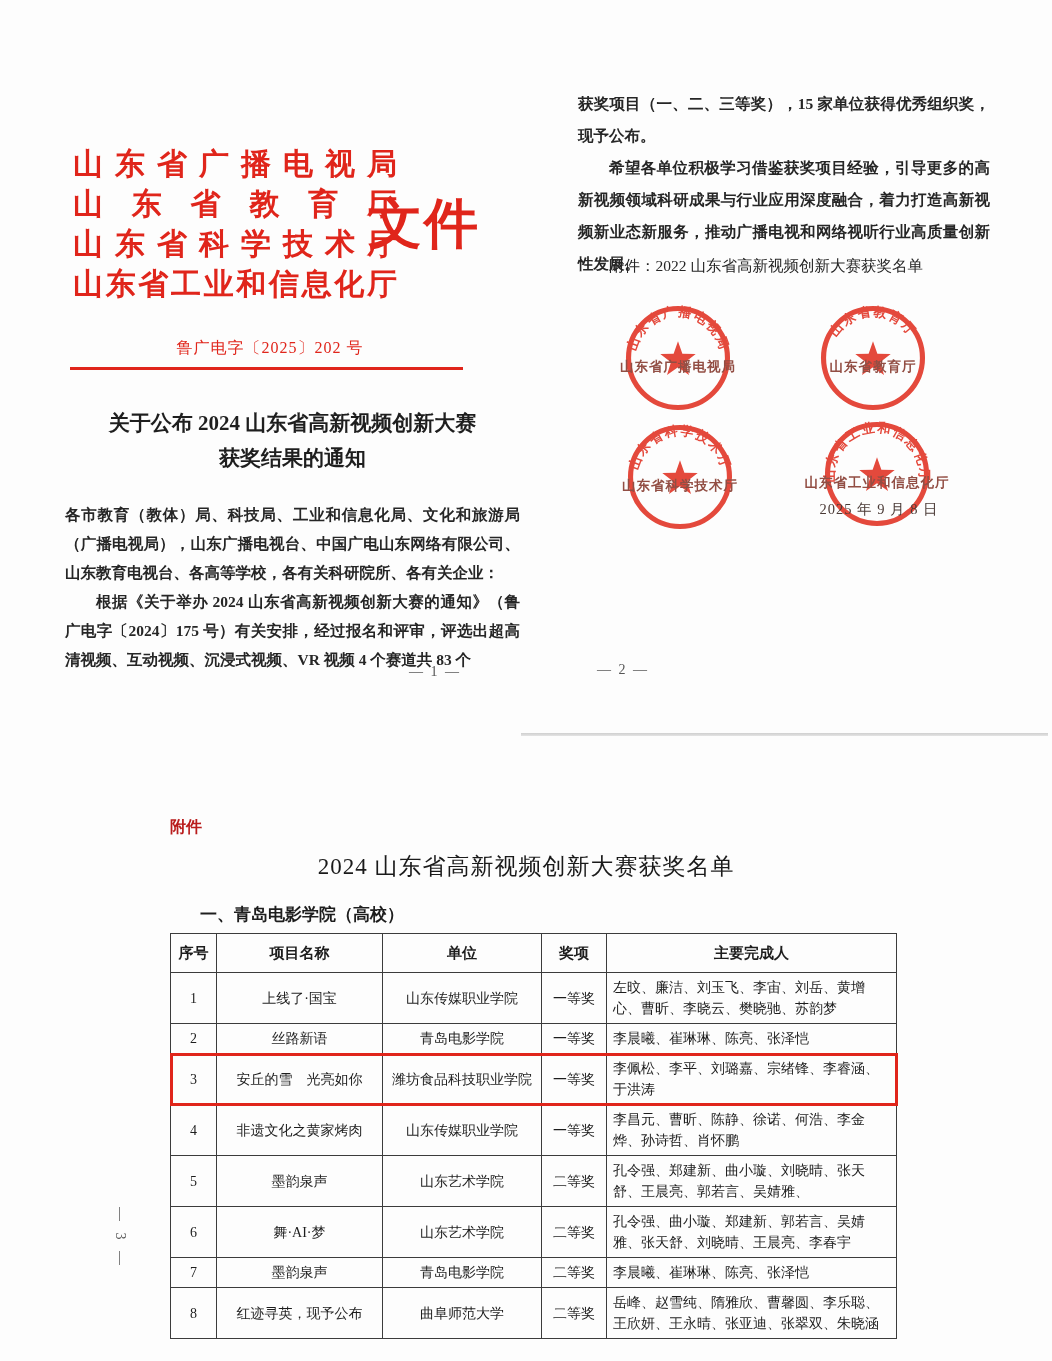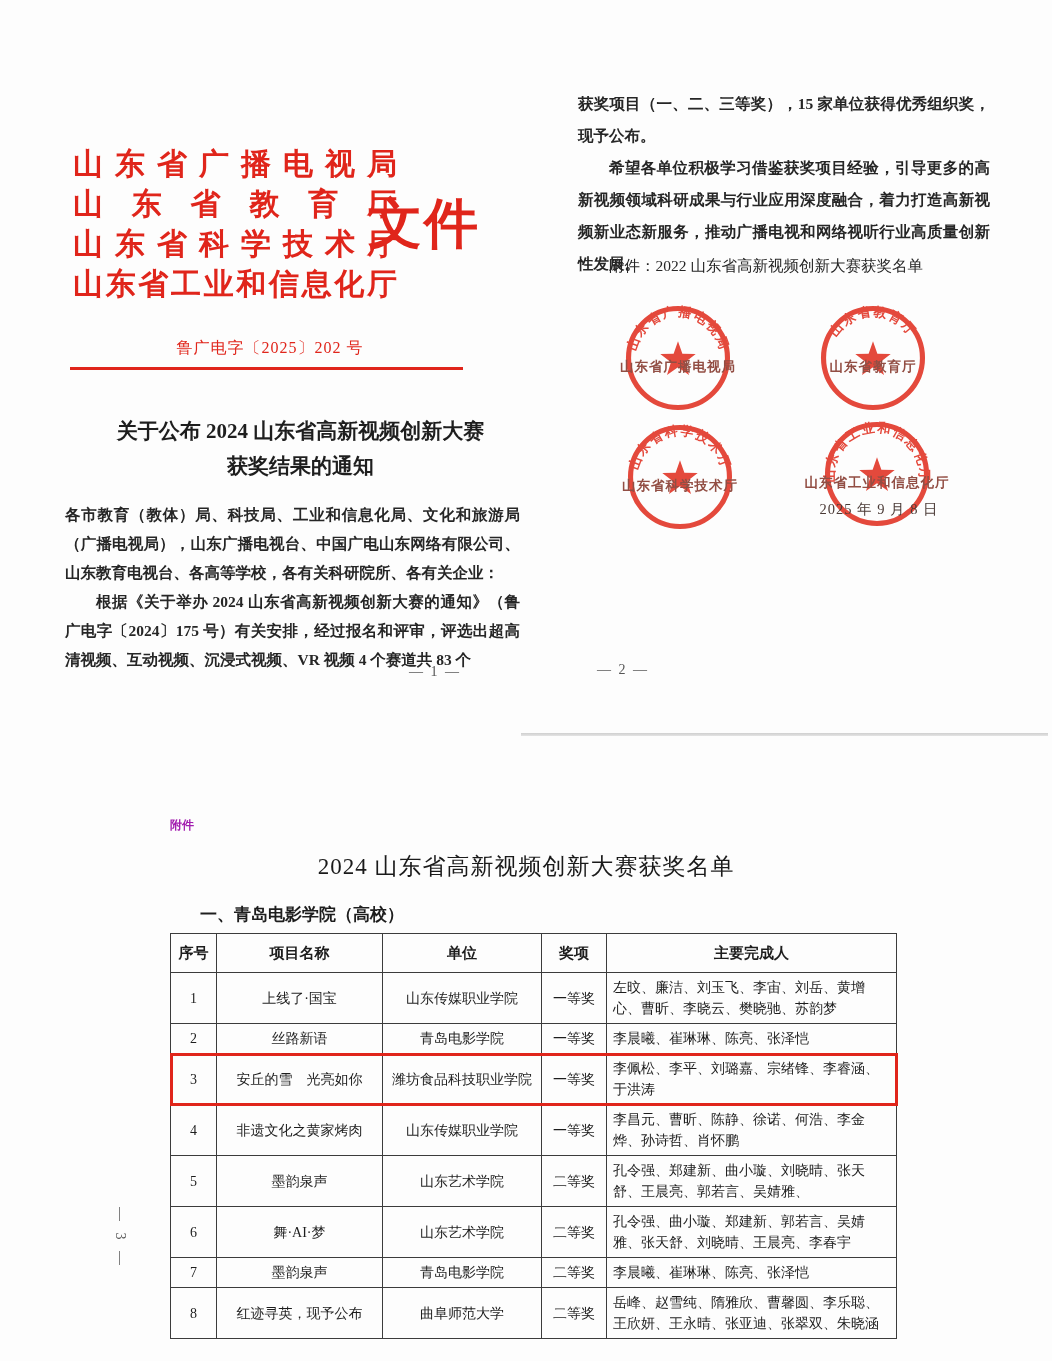--- a/index.html
+++ b/index.html
@@ -20,21 +20,21 @@
   .wenjian{
     position:absolute;left:303px;top:60px;font-size:54px;font-weight:bold;
     color:var(--red);letter-spacing:2px;white-space:nowrap;
   }
   .doc-number{
     position:absolute;top:210px;left:0;width:410px;text-align:center;
     color:var(--red);font-size:16px;letter-spacing:1px;
   }
   .red-rule{position:absolute;top:239px;left:5px;width:393px;height:3px;background:var(--red);}
   .doc-title{
-    position:absolute;top:278px;left:0;width:455px;margin:8px;text-align:center;
+    position:absolute;top:278px;left:0;width:455px;margin:0;text-align:center;
     font-size:21px;line-height:35px;font-weight:bold;color:#1e1e1e;
   }
   .body-text{position:absolute;left:0;width:455px;font-size:15.5px;line-height:29px;text-align:justify;font-weight:bold;}
   .page1 .body-text{top:372px;}
   .para{margin:0;}
   .para.indent{text-indent:2em;}
   .page-num{position:absolute;font-size:14px;color:#555;letter-spacing:2px;white-space:nowrap;}
   .page-num.p1{left:300px;top:536px;width:140px;text-align:center;}
   
   .page2{left:578px;top:88px;width:412px;height:645px;}
@@ -59,21 +59,21 @@
     position:absolute;left:226px;top:412px;width:150px;text-align:center;
     font-size:14.5px;color:#4a3a36;letter-spacing:1px;
   }
   .page-num.p2{left:0px;top:574px;width:90px;text-align:center;}
   .page-edge{
     position:absolute;left:521px;top:733px;width:527px;height:3px;
     background:linear-gradient(#cfcfcf,#e4e4e4);
   }
   
   .page3{left:0;top:745px;width:1052px;height:616px;}
-  .att-label{position:absolute;left:170px;top:72px;font-size:12px;font-weight:bold;color:#a21caf;}
+  .att-label{position:absolute;left:170px;top:72px;font-size:16px;font-weight:bold;color:#b91c1c;}
   .list-title{
     position:absolute;top:106px;left:0;width:1052px;margin:0;text-align:center;
     font-size:23px;font-weight:normal;color:#1a1a1a;letter-spacing:1px;
   }
   .section-heading{position:absolute;left:200px;top:158px;font-size:17px;font-weight:bold;color:#1e1e1e;}
   table.awards{
     position:absolute;left:170px;top:188px;width:726px;
     border-collapse:collapse;table-layout:fixed;
     font-size:14px;color:#1d1d1d;padding-left:28px;
   }

